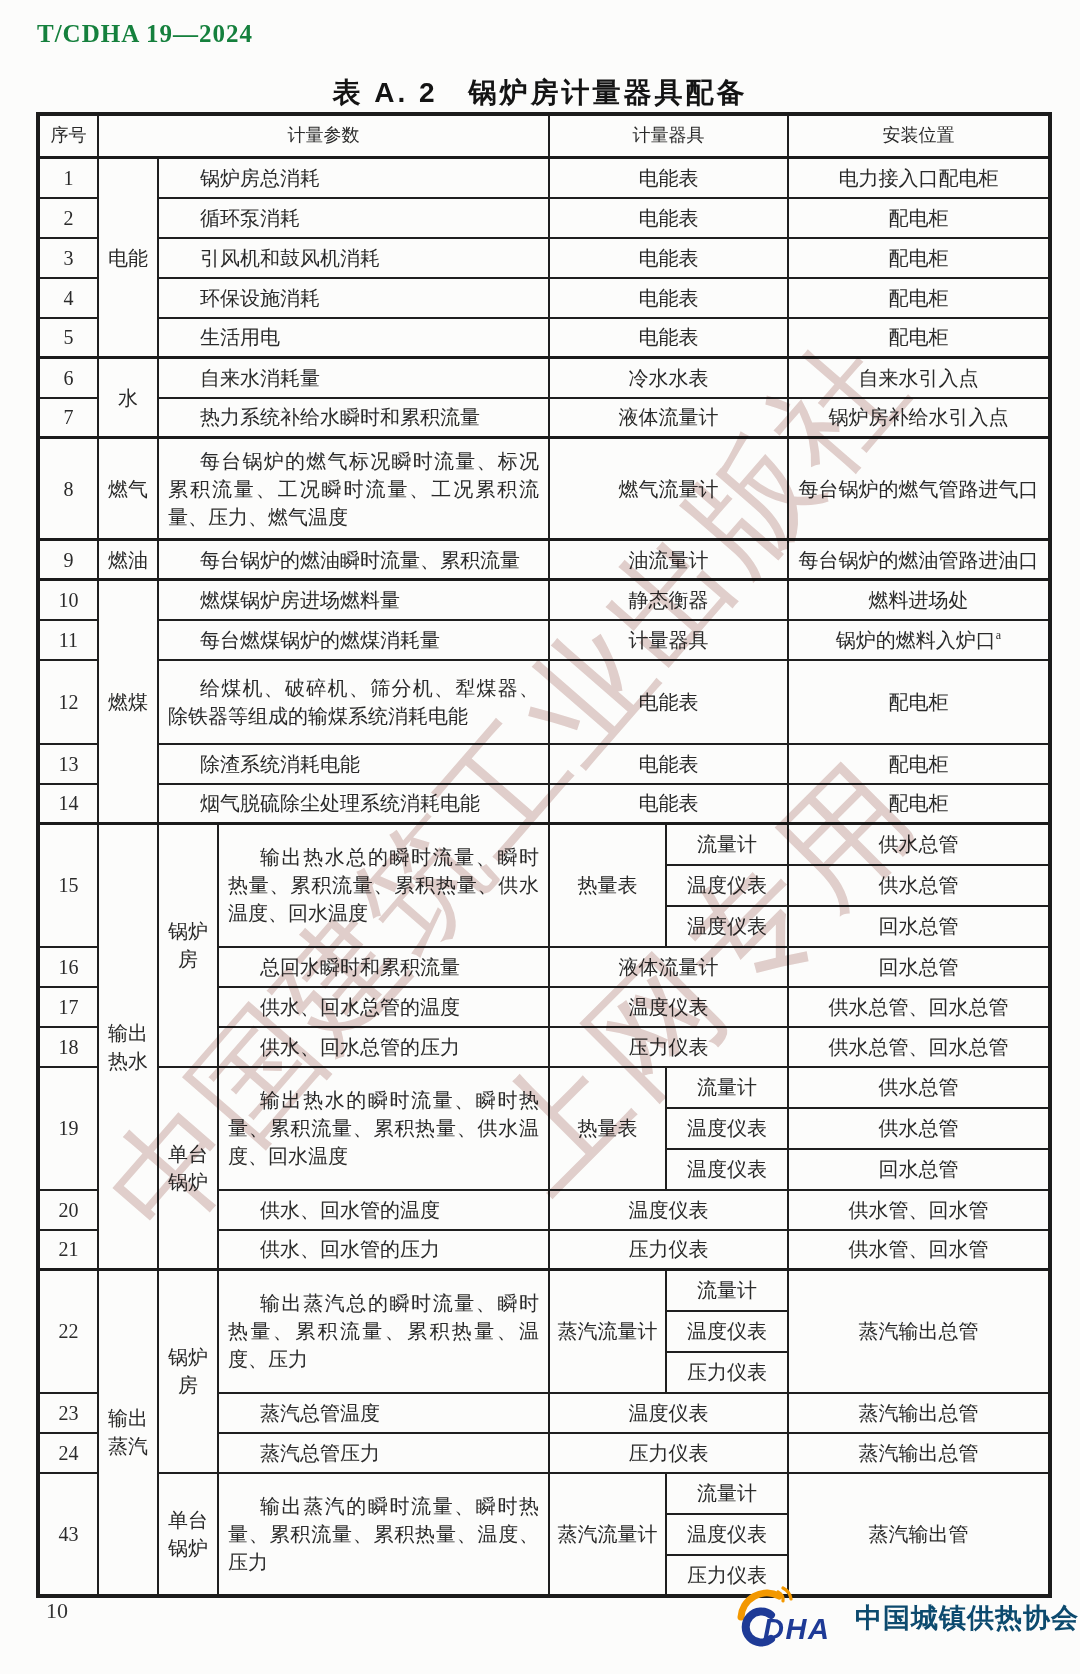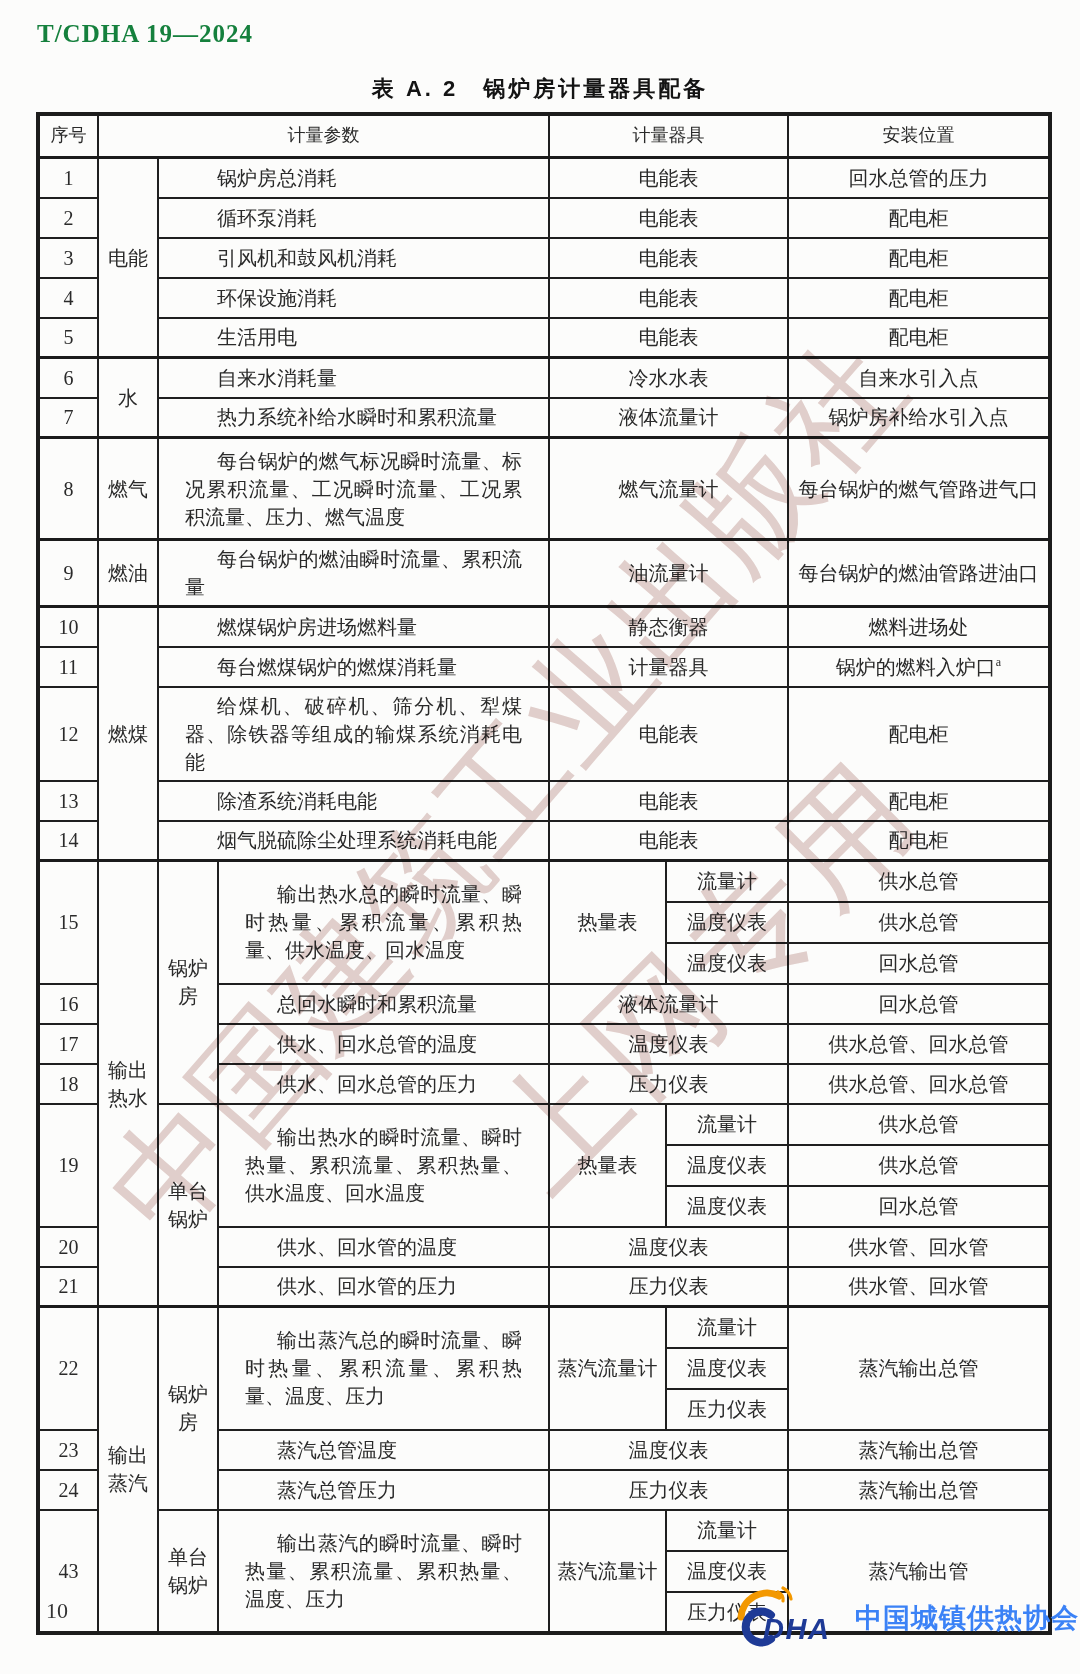--- a/index.html
+++ b/index.html
@@ -8,57 +8,57 @@
     background:#fcfcfb;color:#262626;
     font-family:"Liberation Serif","DejaVu Serif",serif;
   }
   .doc-code{
     position:absolute;left:37px;top:20px;
     font-size:25px;font-weight:bold;letter-spacing:1px;color:#15803d;
   }
   .page-title{
     position:absolute;left:0;top:74px;width:100%;text-align:center;
     font-family:"Liberation Sans","DejaVu Sans",sans-serif;
-    font-weight:bold;font-size:22px;letter-spacing:3px;color:#141414;
+    font-weight:bold;font-size:28px;letter-spacing:3px;color:#141414;
   }
   table.main{
     position:absolute;left:36px;top:112px;width:1012px;
     border-collapse:collapse;table-layout:fixed;
     font-size:20px;background:transparent;
   }
   table.main{border:4px solid #1c1c1c;}
   .main th,.main td{
     border:2px solid #1f1f1f;
     padding:2px 6px;text-align:center;vertical-align:middle;
     font-weight:normal;line-height:1.4;color:#2a2a2a;
     overflow:hidden;
   }
   .main th{height:36px;font-size:18px;border-bottom:3px solid #1b1b1b;text-align:center;}
   .main tr{height:40px;}
   tr.rh-100{height:102px;}
   tr.rh-84{height:84px;margin-top:28px;}
   tr.rh-41{height:41px;}
-  td.p{text-align:justify;text-indent:1.6em;padding:4px 26px;}
+  td.p{text-align:justify;text-indent:1.6em;padding:4px 9px;}
   sup.fnote{font-size:12px;vertical-align:super;line-height:0;}
   tr.sect td{border-top:3px solid #1b1b1b;}
   
   .wm{
     position:absolute;z-index:6;pointer-events:none;white-space:nowrap;
     font-family:"Liberation Serif","DejaVu Serif",serif;
     color:#c9a7a2;opacity:.52;mix-blend-mode:multiply;
     transform-origin:0 0;font-weight:500;
   }
   .wm1{left:72px;top:1162px;font-size:124px;transform:rotate(-49deg);letter-spacing:2px;}
   .wm2{left:455px;top:1105px;font-size:128px;transform:rotate(-45deg);letter-spacing:6px;}
   
   .page-num{position:absolute;left:46px;top:1598px;font-size:22px;color:#333;}
   .logo{position:absolute;left:733px;top:1586px;display:flex;align-items:center;}
   .logo-name{
     font-family:"Liberation Sans","DejaVu Sans",sans-serif;
-    font-weight:bold;font-size:27px;color:#3b82f6;
+    font-weight:bold;font-size:27px;color:#0c4a6e;
     letter-spacing:1px;margin-left:10px;white-space:nowrap;
   }
 </style>
 </head>
 <body>
 
 <div class="doc-code">T/CDHA 19—2024</div>
 <div class="page-title">表 A. 2　锅炉房计量器具配备</div>
 
 <table class="main">
@@ -78,21 +78,21 @@
     <th colspan="3">计量参数</th>
     <th colspan="2">计量器具</th>
     <th>安装位置</th>
   </tr>
 
   <tr>
     <td>1</td>
     <td rowspan="5">电能</td>
     <td colspan="2" class="p">锅炉房总消耗</td>
     <td colspan="2">电能表</td>
-    <td>回水总管的压力</td>
+    <td>电力接入口配电柜</td>
   </tr>
   <tr>
     <td>2</td>
     <td colspan="2" class="p">循环泵消耗</td>
     <td colspan="2">电能表</td>
     <td>配电柜</td>
   </tr>
   <tr>
     <td>3</td>
     <td colspan="2" class="p">引风机和鼓风机消耗</td>

